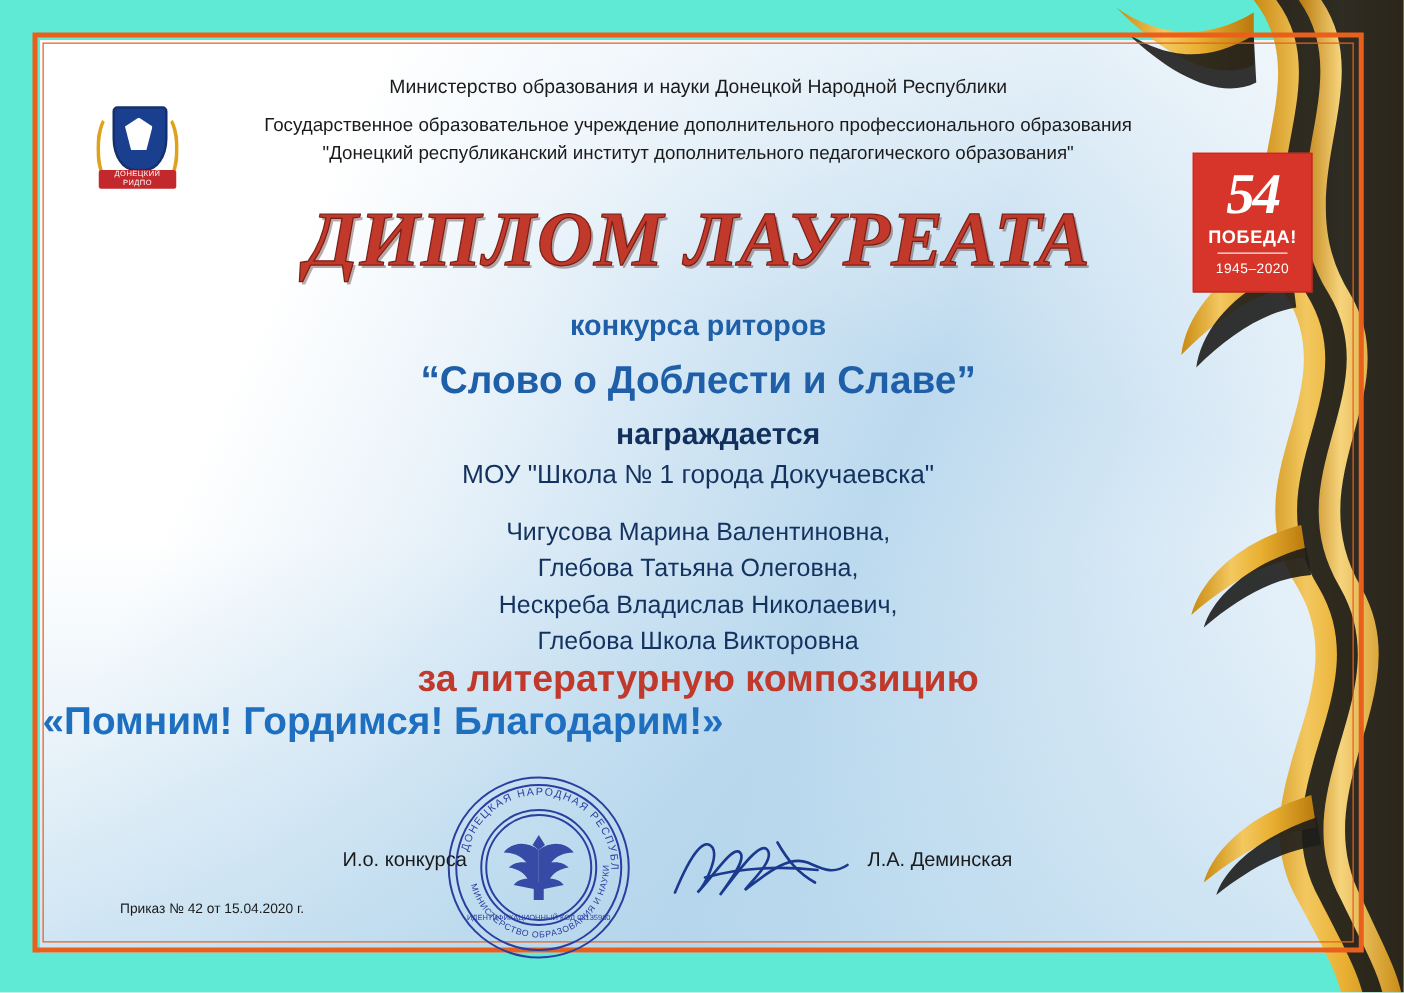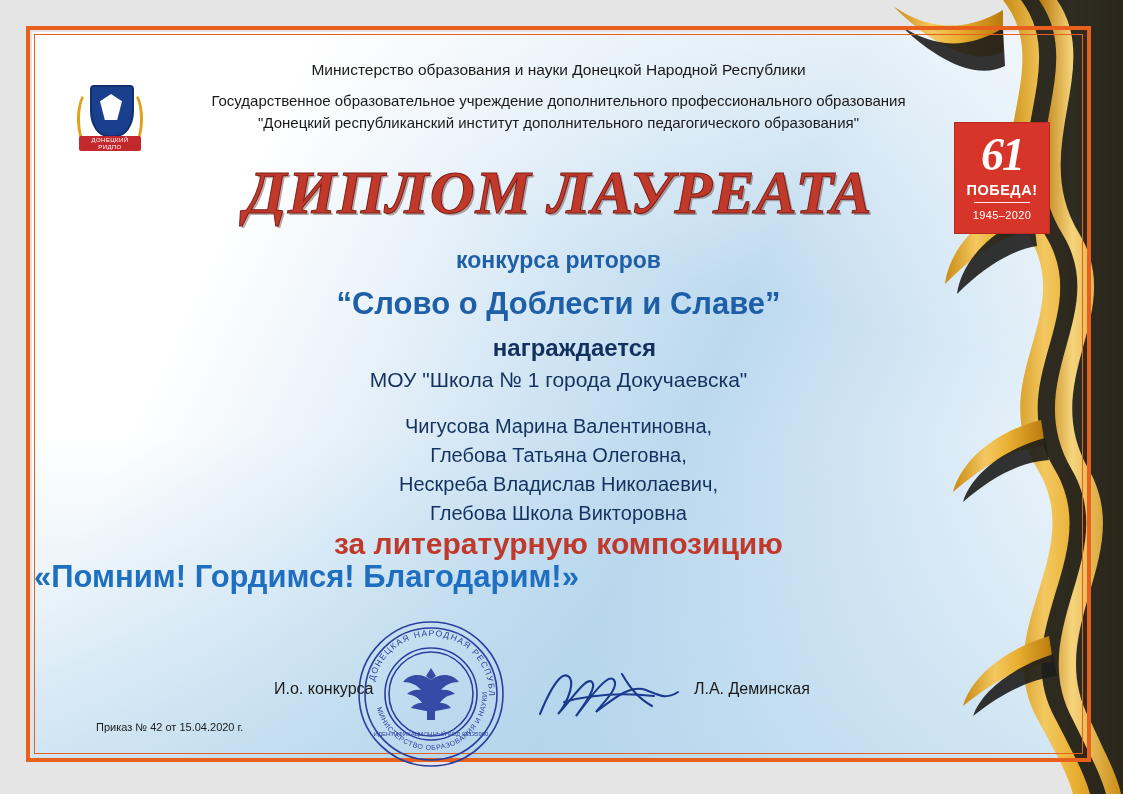--- a/index.html
+++ b/index.html
@@ -7,21 +7,21 @@
     padding: 0;
     background: #ffffff;
   }
   body {
     font-family: "Liberation Sans", sans-serif;
   }
   .page {
     position: relative;
     width: 1123px;
     height: 794px;
-    background: #e5e5e5;
+    background: #5eead4;
     overflow: hidden;
   }
 
   
   .bg-wash {
     position: absolute;
     left: 32px;
     top: 32px;
     width: 1059px;
     height: 730px;
@@ -387,21 +387,21 @@
       </div>
     </div>
 
     <div class="ministry">Министерство образования и науки Донецкой Народной Республики</div>
     <div class="institution">
       <div>Государственное образовательное учреждение дополнительного профессионального образования</div>
       <div>"Донецкий республиканский институт дополнительного педагогического образования"</div>
     </div>
 
     <div class="victory">
-      <div class="num">61</div>
+      <div class="num">54</div>
       <div class="word">ПОБЕДА!</div>
       <div class="rule"></div>
       <div class="years">1945–2020</div>
     </div>
 
     <div class="title">ДИПЛОМ ЛАУРЕАТА</div>
     <div class="subtitle1">конкурса риторов</div>
     <div class="subtitle2">“Слово о Доблести и Славе”</div>
     <div class="awarded-label">награждается</div>
     <div class="school">МОУ "Школа № 1 города Докучаевска"</div>

